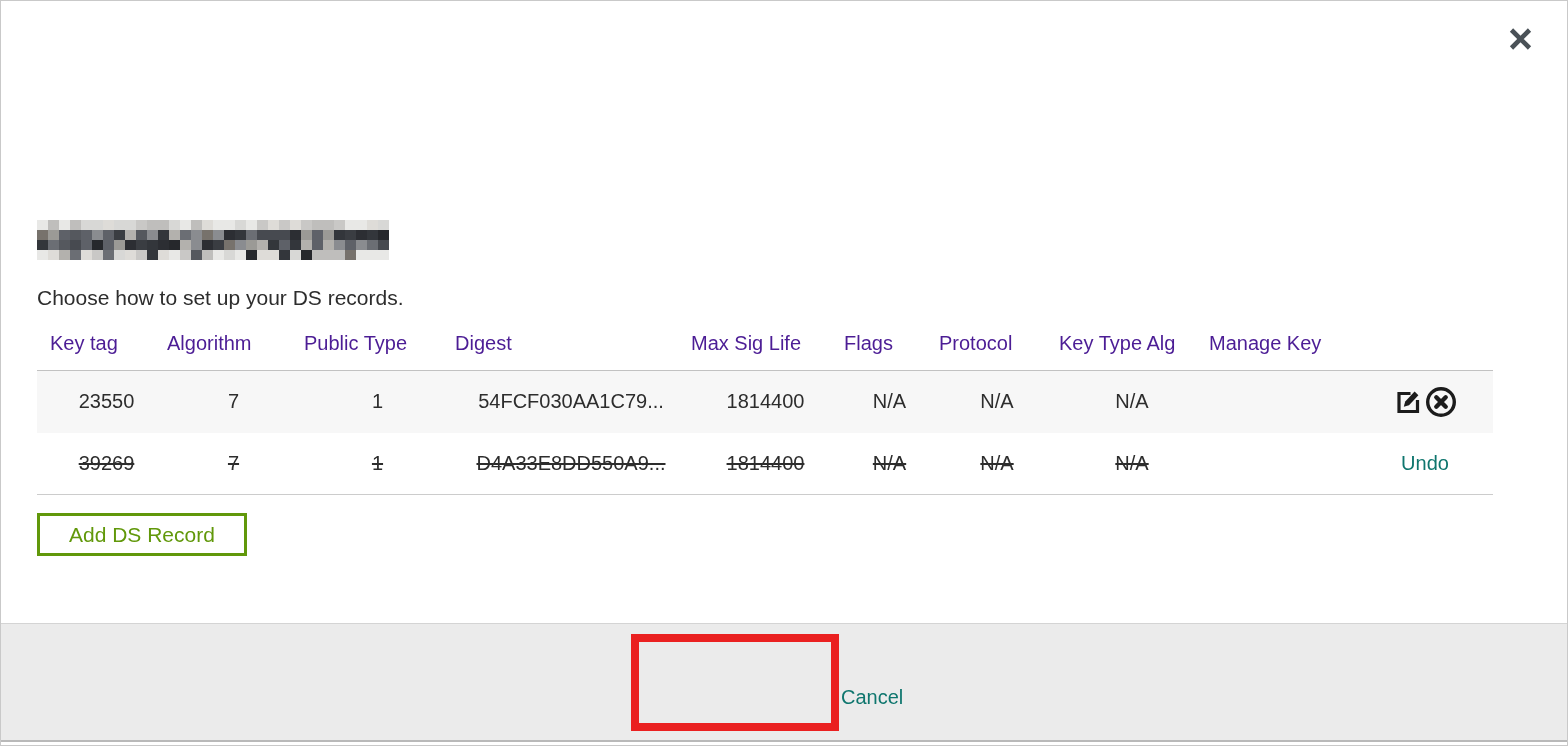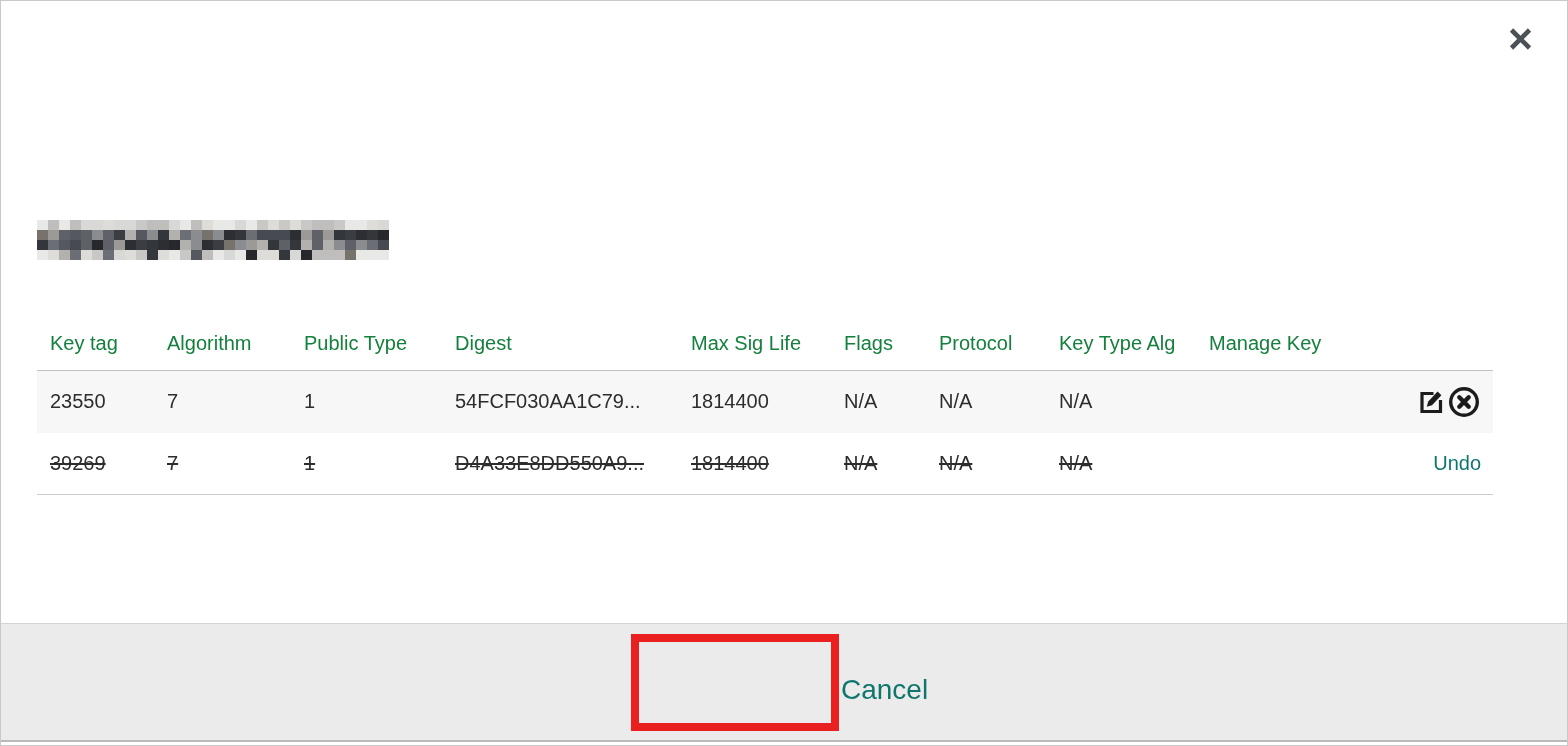--- a/index.html
+++ b/index.html
@@ -33,28 +33,28 @@
     position:absolute; left:36px; top:285px;
     font-size:21px; color:#2d2d2d;
   }
 
   .ds-table {
     position:absolute; left:36px; top:331px; width:1456px;
     border-collapse:collapse; table-layout:fixed;
     font-size:20px; color:#2d2d2d;
   }
   .ds-table th {
-    text-align:left; font-weight:400; font-size:20px; color:#15803d;
+    text-align:left; font-weight:400; font-size:20px; color:#4c1d95;
     padding:0 4px 15px 0; border-bottom:1px solid #c2c2c2;
     white-space:nowrap; overflow:hidden;
   }
   .ds-table th:first-child, .ds-table td:first-child { padding-left:13px; }
   .ds-table td {
     height:62px; padding:0 4px 0 0; vertical-align:middle;
-    white-space:nowrap; overflow:hidden;
+    white-space:nowrap; overflow:hidden;text-align:center;
   }
   .row-active td { background:#f7f7f7; }
   .row-active td.cell-actions { background:#f7f7f7; }
   .row-deleted td { border-bottom:1px solid #cccccc; }
   .row-deleted td .strike { text-decoration:line-through; }
 
   .cell-actions { text-align:right; padding-right:12px !important; }
   .icon-btn {
     display:inline-block; vertical-align:middle;
     background:none; border:none; cursor:pointer; padding:0; line-height:0;
@@ -78,21 +78,21 @@
   .annotation-box {
     position:absolute; left:630px; top:10px; width:208px; height:97px;
     border:8px solid #ea2020; pointer-events:none;
   }
   .save-btn {
     position:absolute; left:654px; top:28px; width:160px; height:65px;
     background:#5d9a10; border:none; border-bottom:5px solid #4e7f0b;
     color:#ffffff; font-size:29px; font-family:"Liberation Sans", sans-serif;
     cursor:pointer;
   }
-  .cancel-link { position:absolute; left:840px; top:50px; font-size:28px; }
+  .cancel-link { position:absolute; left:840px; top:62px; font-size:20px; }
 </style>
 </head>
 <body>
 
 <div class="page">
 
 
   <button class="close-btn" aria-label="Close">
     <svg width="25" height="23" viewBox="0 0 25 23">
       <path d="M3.5 2 L21.5 20 M21.5 2 L3.5 20" stroke="#4a5157" stroke-width="4.6" fill="none"></path>
@@ -223,20 +223,21 @@
       <div class="px" style="background: rgb(38, 40, 44);"></div>
       <div class="px" style="background: rgb(191, 190, 188);"></div>
       <div class="px" style="background: rgb(191, 190, 188);"></div>
       <div class="px" style="background: rgb(191, 190, 188);"></div>
       <div class="px" style="background: rgb(119, 114, 108);"></div>
       <div class="px" style="background: rgb(232, 232, 230);"></div>
       <div class="px" style="background: rgb(232, 232, 230);"></div>
       <div class="px" style="background: rgb(232, 232, 230);"></div>
     </div>
 
+  <p class="instruction">Choose how to set up your DS records.</p>
 
   <table class="ds-table">
     <colgroup>
       <col style="width:130px">
         <col style="width:137px">
         <col style="width:151px">
       <col style="width:236px">
         <col style="width:153px">
         <col style="width:95px">
       <col style="width:120px">
@@ -293,19 +294,20 @@
         <td><span class="strike">N/A</span></td>
         <td><span class="strike">N/A</span></td>
         <td><span class="strike"></span></td>
         <td class="cell-actions">
           <a class="undo-link" href="#">Undo</a>
         </td>
       </tr>
     </tbody>
   </table>
 
+  <button class="add-btn">Add DS Record</button>
 
   <div class="footer">
     <div class="annotation-box"></div>
     <a class="cancel-link" href="#">Cancel</a>
   </div>
 
 </div>
 
 </body></html>

